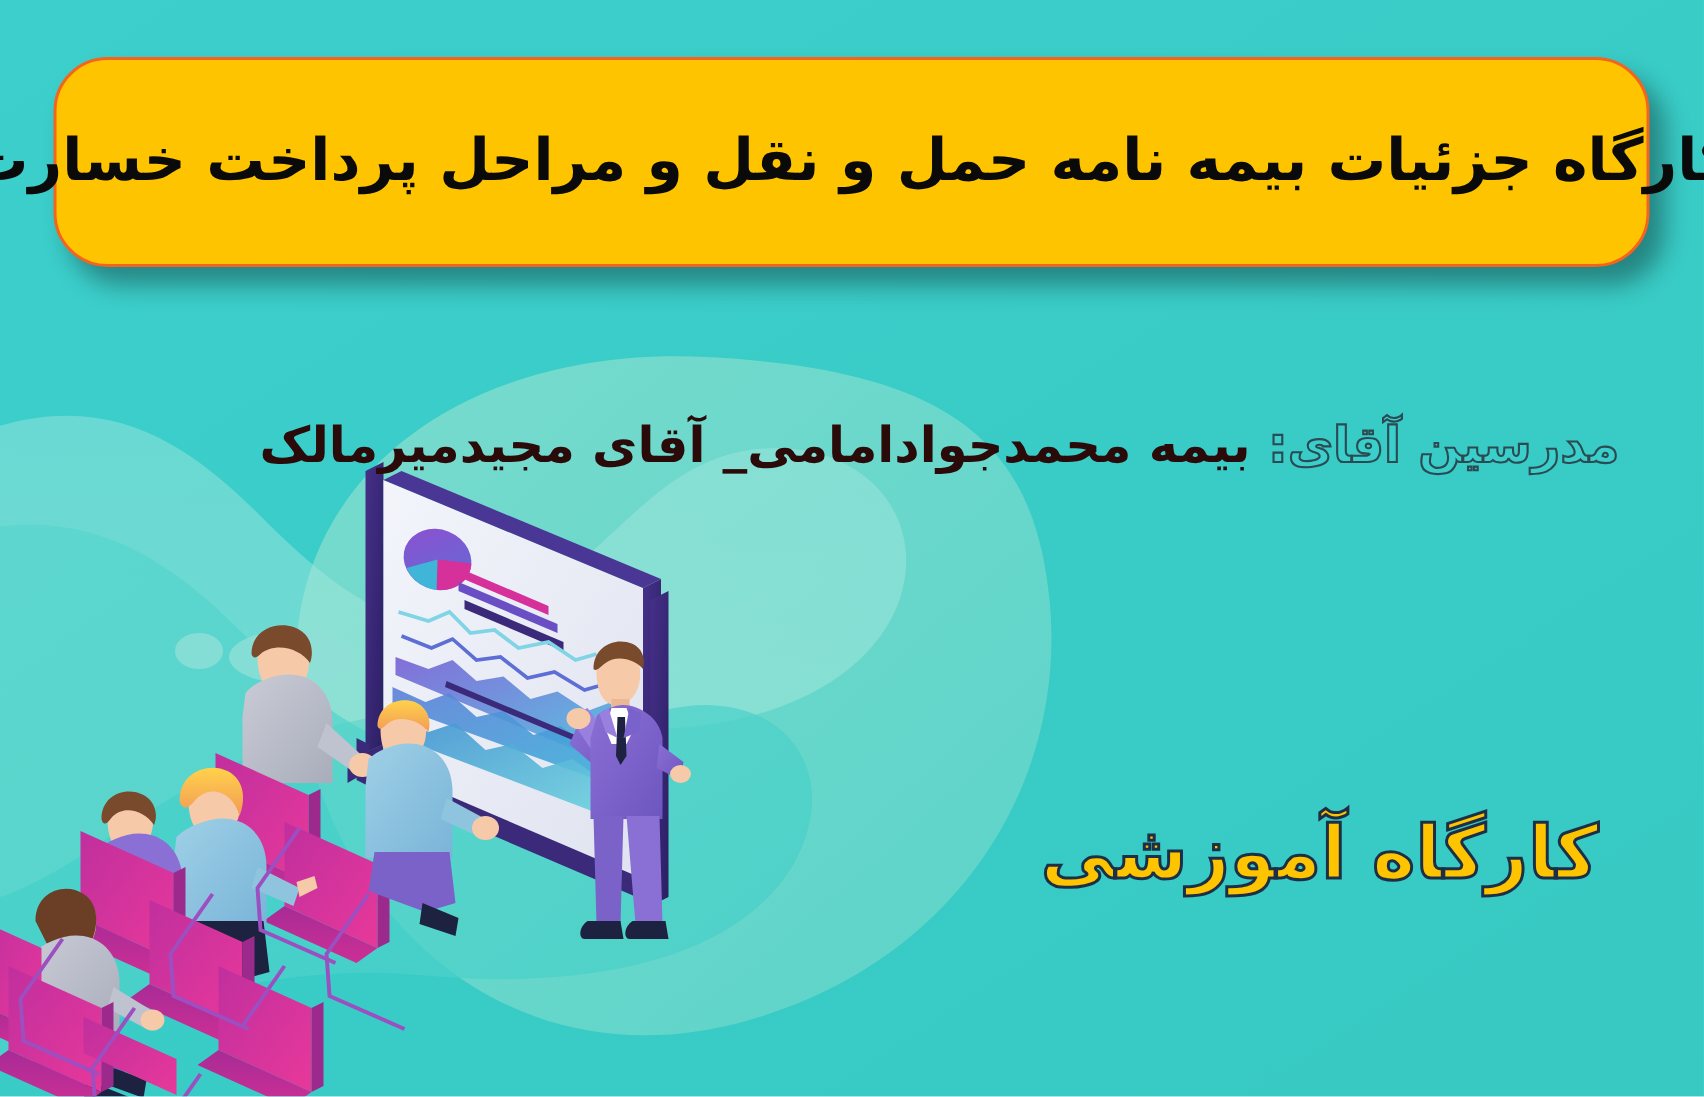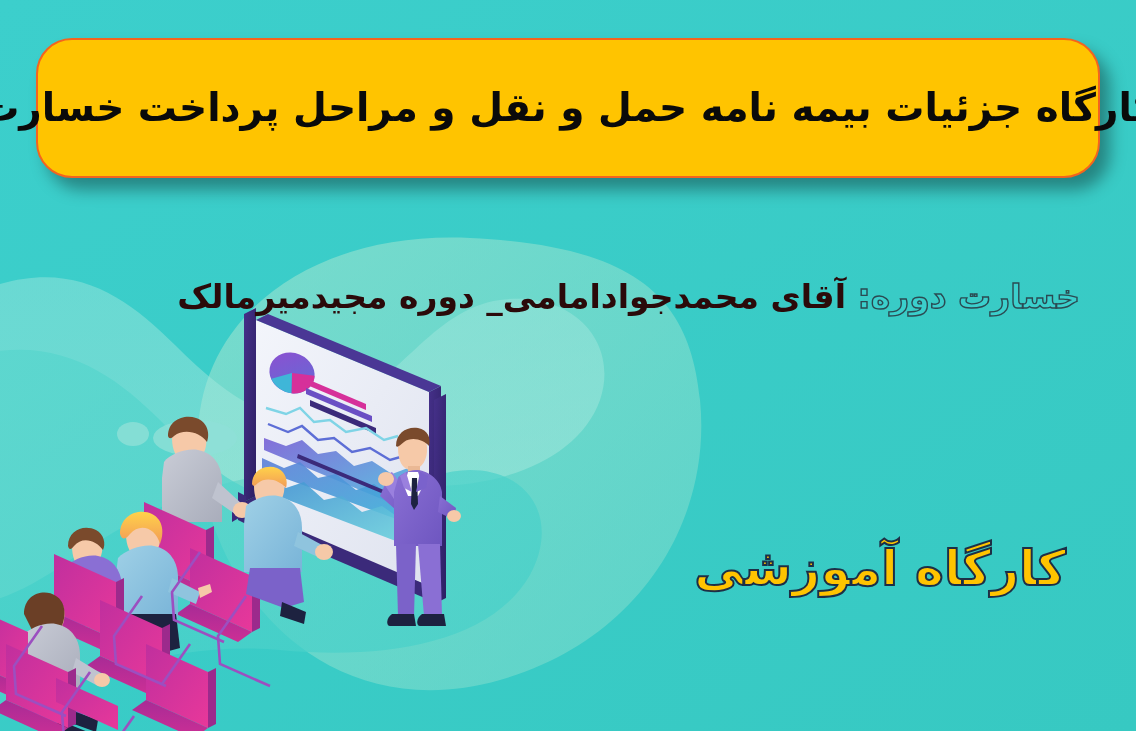--- a/index.html
+++ b/index.html
@@ -339,19 +339,19 @@
         <path d="M252,300 L224,340 L226,368 L276,390"></path>
       </g>
     </svg>
   </div>
 
   <div class="banner">
     <div class="banner-text">کارگاه جزئیات بیمه نامه حمل و نقل و مراحل پرداخت خسارت</div>
   </div>
 
   <div class="instructors">
-    <span class="label">خسارت دوره:</span>
-    <span class="names">آقای محمدجوادامامی_ دوره مجیدمیرمالک</span>
+    <span class="label">مدرسین آقای:</span>
+    <span class="names">بیمه محمدجوادامامی_ آقای مجیدمیرمالک</span>
   </div>
 
   <div class="caption">کارگاه آموزشی</div>
 
 </div>
 
 </body></html>

